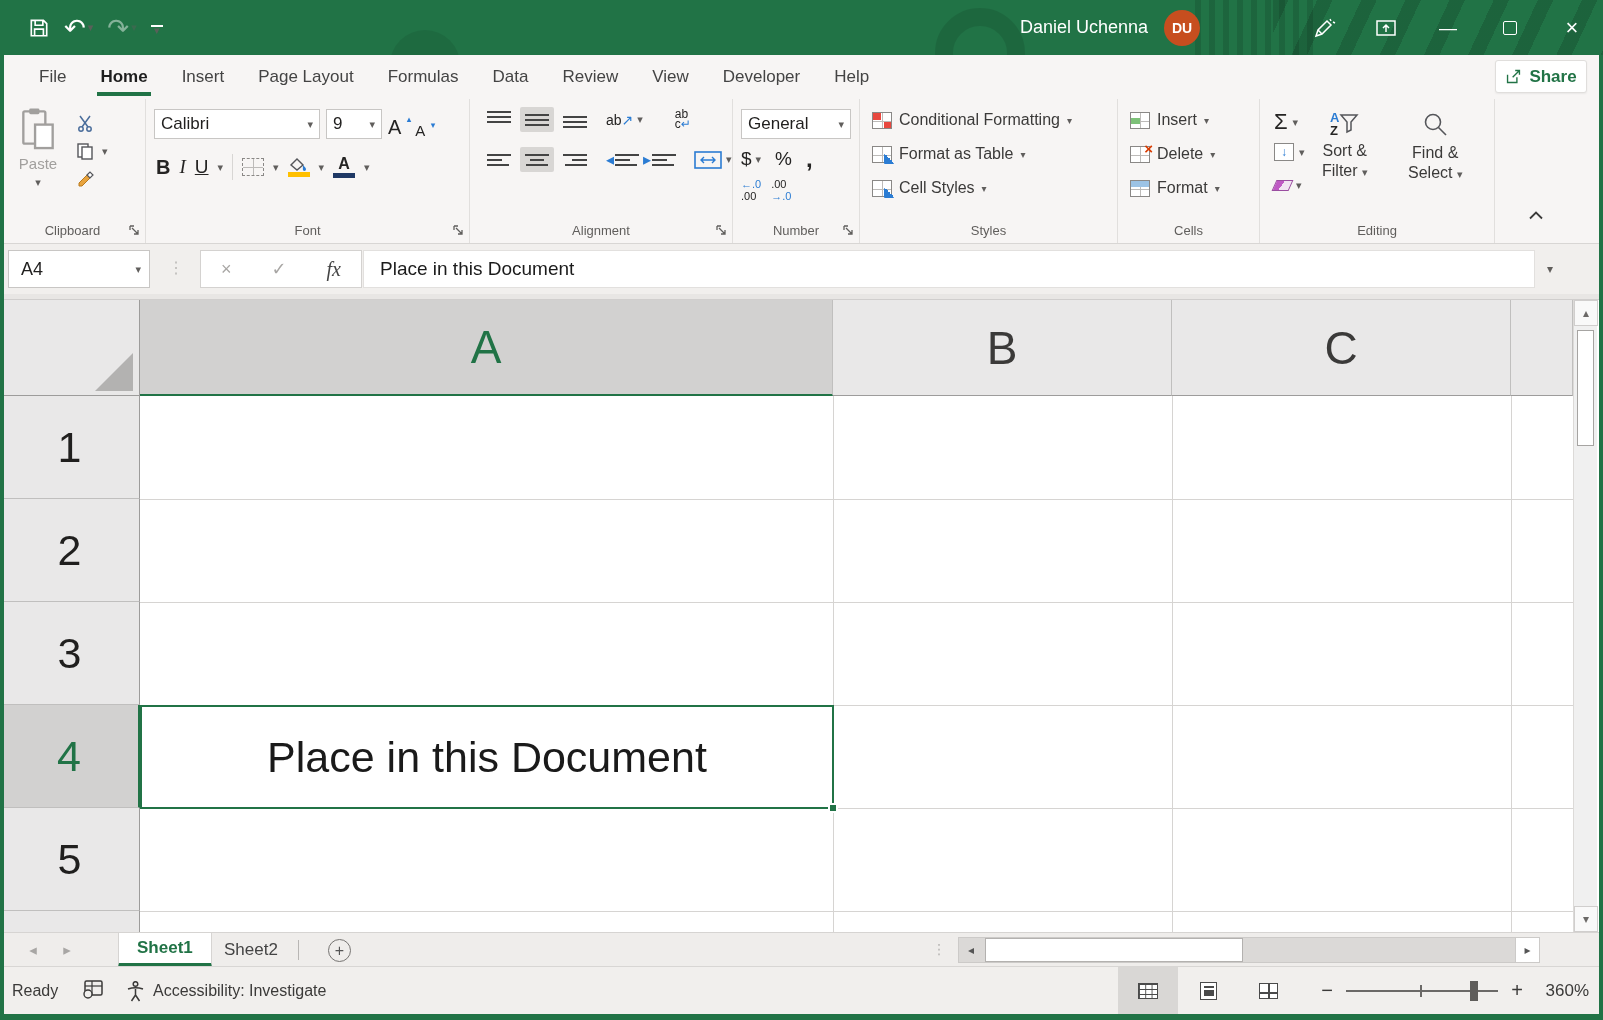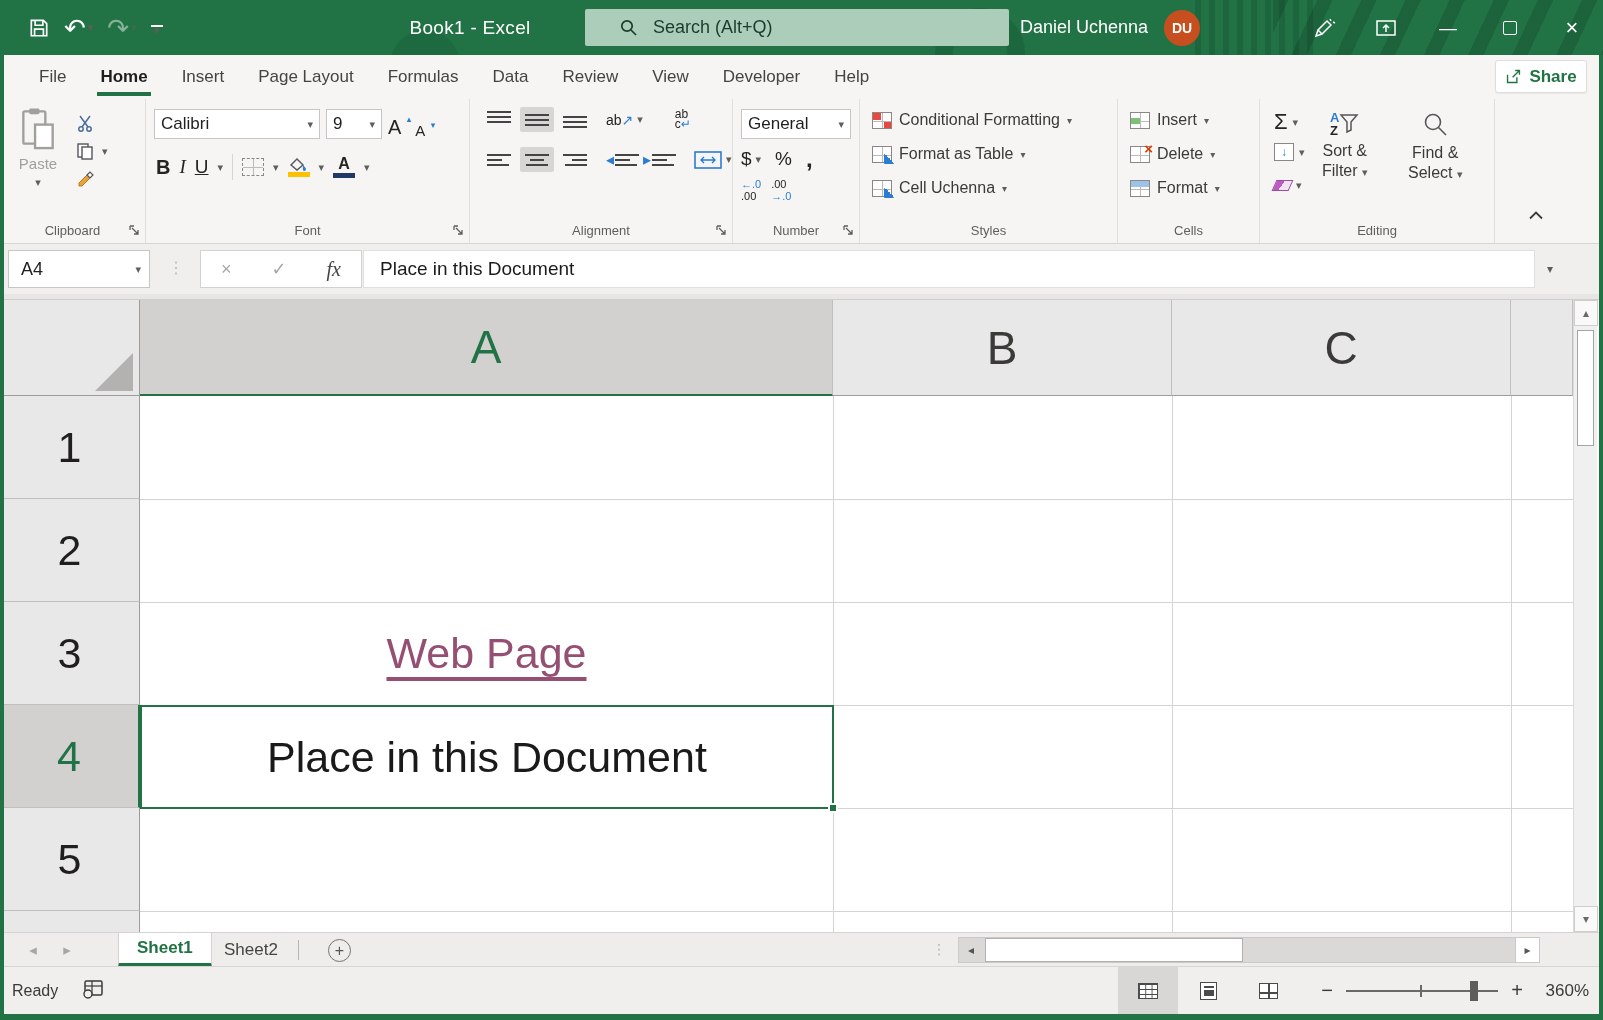--- a/index.html
+++ b/index.html
@@ -235,30 +235,20 @@
       </span>
       <span class="ibox dim">
         <span class="glyph">↷</span>
         <span class="caret">▾</span>
       </span>
       <span class="customize">
         <span class="bar"></span>
         <span class="caret">▾</span>
       </span>
     </div>
-    <div class="tb-title">Book1 - Excel</div>
-    <div class="tb-search">
-      <span>
-        <svg width="20" height="20" viewBox="0 0 20 20">
-            <circle cx="8" cy="8" r="5.2" fill="none" stroke="#1C3B2C" stroke-width="1.7"></circle>
-            <line x1="12" y1="12" x2="17" y2="17" stroke="#1C3B2C" stroke-width="1.7"></line>
-          </svg>
-      </span>
-      <span>Search (Alt+Q)</span>
-    </div>
     <div class="tb-account">
       <span class="tb-name">Daniel Uchenna</span>
       <span class="avatar">DU</span>
     </div>
     <div class="tb-icons">
       <span class="tb-btn">
         <svg width="24" height="24" viewBox="0 0 24 24">
             <path d="M4 20l2-6 9-9 4 4-9 9z M6 14l4 4" fill="none" stroke="#fff" stroke-width="1.5"></path>
             <path d="M18 3l1 2 M21 6l2 1" stroke="#fff" stroke-width="1.4"></path>
           </svg>
@@ -520,21 +510,21 @@
         <span class="sicon">
             <span class="acc pen"></span>
           </span>
         <span>Format as Table</span>
         <span class="caret">▾</span>
       </div>
       <div class="srow" style="top:80px;">
         <span class="sicon">
             <span class="acc pen"></span>
           </span>
-        <span>Cell Uchenna</span>
+        <span>Cell Styles</span>
         <span class="caret">▾</span>
       </div>
       <div class="glabel">Styles</div>
     </div>
 
     <div class="rgroup g-cells">
       <div class="srow" style="top:12px;">
         <span class="sicon">
             <span class="acc ins"></span>
           </span>
@@ -643,21 +633,20 @@
       <div class="gl" style="left:833px; top:96px; width:1px; height:536px;"></div>
       <div class="gl" style="left:1172px; top:96px; width:1px; height:536px;"></div>
       <div class="gl" style="left:1511px; top:96px; width:1px; height:536px;"></div>
       <div class="gl" style="left:140px; top:199px; width:1433px; height:1px;"></div>
       <div class="gl" style="left:140px; top:302px; width:1433px; height:1px;"></div>
       <div class="gl" style="left:140px; top:405px; width:1433px; height:1px;"></div>
       <div class="gl" style="left:140px; top:508px; width:1433px; height:1px;"></div>
       <div class="gl" style="left:140px; top:611px; width:1433px; height:1px;"></div>
     </div>
 
-    <div class="cell link" style="left:140px; top:302px; width:693px; height:103px; color:#954F72;">Web Page</div>
     <div class="cell a4sel" style="left:140px; top:405px; width:694px; height:104px;">
       <span>Place in this Document</span>
       <span class="fillhandle"></span>
     </div>
 
     <div class="vscroll">
       <span class="arr" style="top:0;">▴</span>
       <span class="thumb"></span>
       <span class="arr" style="top:606px;">▾</span>
     </div>
@@ -681,20 +670,27 @@
   <div class="statusbar">
     <span class="st-ready">Ready</span>
     <span class="st-macro">
       <svg width="22" height="20" viewBox="0 0 22 20">
           <rect x="3" y="2" width="17" height="14" rx="1.5" fill="none" stroke="#3B3A39" stroke-width="1.5"></rect>
           <line x1="10" y1="2" x2="10" y2="16" stroke="#3B3A39" stroke-width="1.2"></line>
           <line x1="3" y1="7" x2="20" y2="7" stroke="#3B3A39" stroke-width="1.2"></line>
           <circle cx="6" cy="15" r="4" fill="#F1EFED" stroke="#3B3A39" stroke-width="1.4"></circle>
         </svg>
     </span>
+    <span class="st-access">
+      <svg width="19" height="21" viewBox="0 0 19 21">
+          <circle cx="9.5" cy="3" r="2.3" fill="none" stroke="#3B3A39" stroke-width="1.5"></circle>
+          <path d="M2 8c5-1.6 10-1.6 15 0 M9.5 8v6 M9.5 14l-4 6 M9.5 14l4 6" fill="none" stroke="#3B3A39" stroke-width="1.5"></path>
+        </svg>
+      <span>Accessibility: Investigate</span>
+    </span>
     <span class="viewbtn on" style="left:1118px;">
         <span class="v-normal"></span>
       </span>
     <span class="viewbtn" style="left:1178px;">
         <span class="v-page"></span>
       </span>
     <span class="viewbtn" style="left:1238px;">
         <span class="v-break"></span>
       </span>
     <div class="zoomctl">

